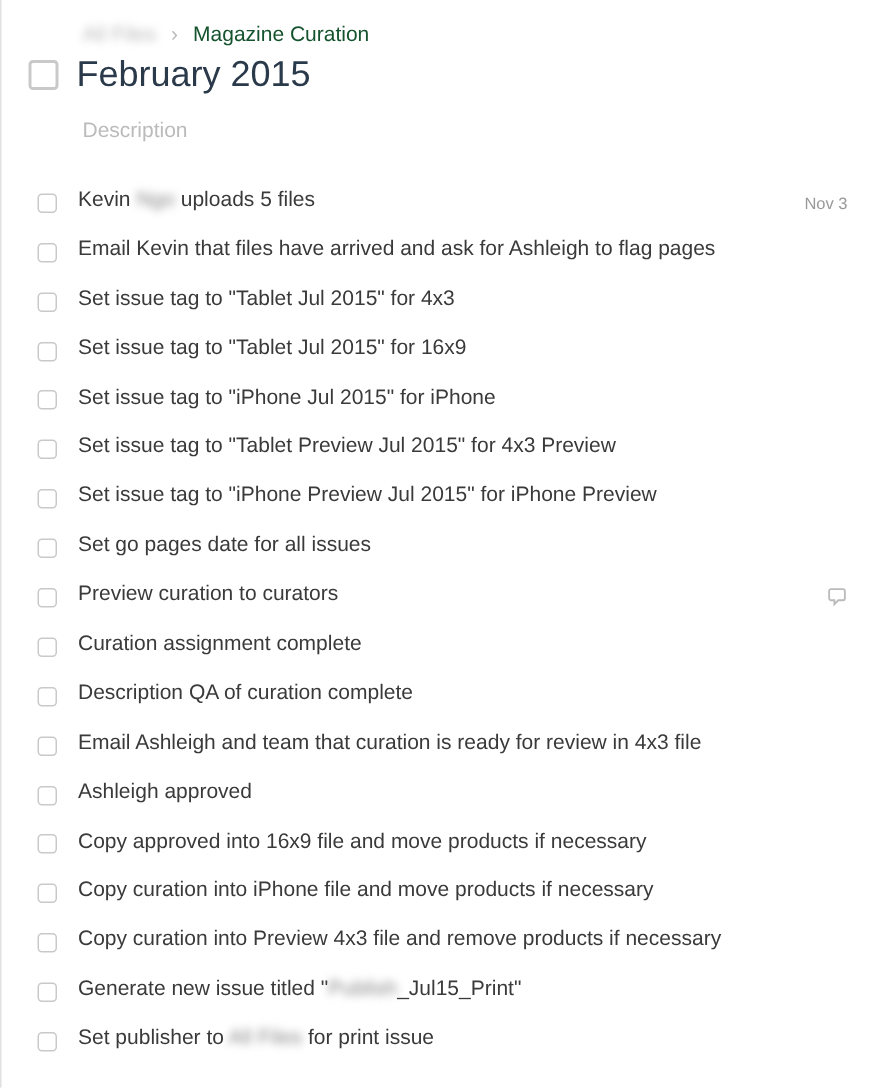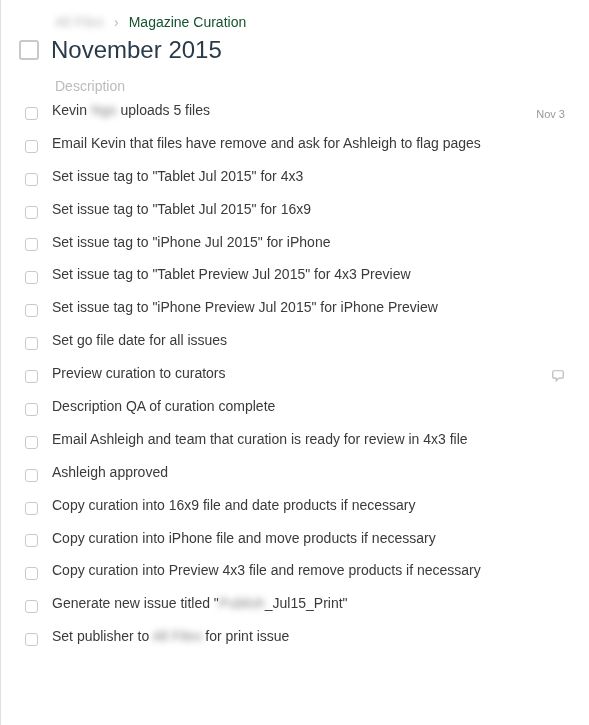--- a/index.html
+++ b/index.html
@@ -48,20 +48,21 @@
   }
   .title {
     font-size: 24px;
     font-weight: 400;
     color: #2b3a4a;
   }
   .desc {
     margin-left: 36px;
     color: #bbb;
     font-size: 14px;
+    margin-bottom: 22px;
   }
   .tasks { }
   .task-row {
     display: flex;
     align-items: flex-end;
     gap: 14px;
     padding: 7px 2px 7px 2px;
     min-height: 29px;
   }
   .task-row .checkbox {
@@ -97,34 +98,34 @@
 <div class="content">
 
   <div class="breadcrumb">
     <span class="blur-sm">All Files</span>
     <span class="chev">›</span>
     <span class="crumb-current">Magazine Curation</span>
   </div>
 
   <div class="title-row">
     <div class="checkbox"></div>
-    <h1 class="title">November 2015</h1>
+    <h1 class="title">February 2015</h1>
   </div>
 
   <div class="desc">Description</div>
 
   <div class="tasks" id="tasks">
       <div class="task-row">
         <div class="checkbox"></div>
         <div class="task-text"><span>Kevin </span><span class="blur-xs">Ngo</span><span> uploads 5 files</span></div>
         <div class="meta">Nov 3</div>
       </div>
       <div class="task-row">
         <div class="checkbox"></div>
-        <div class="task-text">Email Kevin that files have remove and ask for Ashleigh to flag pages</div>
+        <div class="task-text">Email Kevin that files have arrived and ask for Ashleigh to flag pages</div>
       </div>
       <div class="task-row">
         <div class="checkbox"></div>
         <div class="task-text">Set issue tag to "Tablet Jul 2015" for 4x3</div>
       </div>
       <div class="task-row">
         <div class="checkbox"></div>
         <div class="task-text">Set issue tag to "Tablet Jul 2015" for 16x9</div>
       </div>
       <div class="task-row">
@@ -134,46 +135,50 @@
       <div class="task-row">
         <div class="checkbox"></div>
         <div class="task-text">Set issue tag to "Tablet Preview Jul 2015" for 4x3 Preview</div>
       </div>
       <div class="task-row">
         <div class="checkbox"></div>
         <div class="task-text">Set issue tag to "iPhone Preview Jul 2015" for iPhone Preview</div>
       </div>
       <div class="task-row">
         <div class="checkbox"></div>
-        <div class="task-text">Set go file date for all issues</div>
+        <div class="task-text">Set go pages date for all issues</div>
       </div>
       <div class="task-row">
         <div class="checkbox"></div>
         <div class="task-text">Preview curation to curators</div>
         <div class="comment-icon">
           <svg viewBox="0 0 16 16" width="14" height="14">
             <path fill="none" stroke="#bbb" stroke-width="1.4" d="M2 3.5 C2 2.7 2.7 2 3.5 2 L12.5 2 C13.3 2 14 2.7 14 3.5 L14 9 C14 9.8 13.3 10.5 12.5 10.5 L9 10.5 L6 13.5 L6 10.5 L3.5 10.5 C2.7 10.5 2 9.8 2 9 Z"></path>
           </svg>
         </div>
+      </div>
+      <div class="task-row">
+        <div class="checkbox"></div>
+        <div class="task-text">Curation assignment complete</div>
       </div>
       <div class="task-row">
         <div class="checkbox"></div>
         <div class="task-text">Description QA of curation complete</div>
       </div>
       <div class="task-row">
         <div class="checkbox"></div>
         <div class="task-text">Email Ashleigh and team that curation is ready for review in 4x3 file</div>
       </div>
       <div class="task-row">
         <div class="checkbox"></div>
         <div class="task-text">Ashleigh approved</div>
       </div>
       <div class="task-row">
         <div class="checkbox"></div>
-        <div class="task-text">Copy curation into 16x9 file and date products if necessary</div>
+        <div class="task-text">Copy approved into 16x9 file and move products if necessary</div>
       </div>
       <div class="task-row">
         <div class="checkbox"></div>
         <div class="task-text">Copy curation into iPhone file and move products if necessary</div>
       </div>
       <div class="task-row">
         <div class="checkbox"></div>
         <div class="task-text">Copy curation into Preview 4x3 file and remove products if necessary</div>
       </div>
       <div class="task-row">

